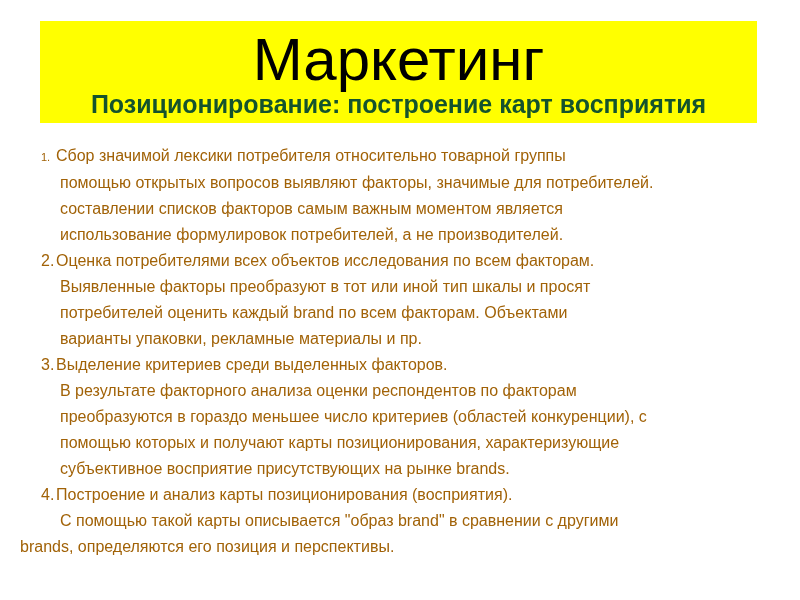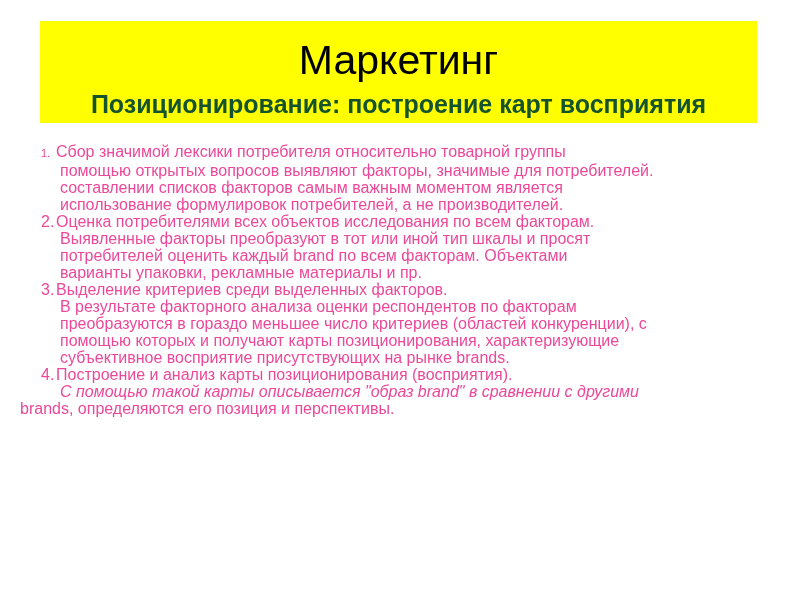--- a/index.html
+++ b/index.html
@@ -6,39 +6,39 @@
   .slide{
     position:relative;width:800px;height:600px;background:#ffffff;
     overflow:hidden;font-family:"Liberation Sans",sans-serif;
   }
   .header{
     position:absolute;left:40px;top:21px;width:717px;height:102px;
     background:#ffff00;text-align:center;
   }
   .title{
     position:absolute;top:12px;left:0;right:0;
-    font-size:41px;line-height:54px;font-weight:400;color:#000000;
+    font-size:60px;line-height:54px;font-weight:400;color:#000000;
     white-space:nowrap;
   }
   .subtitle{
     position:absolute;top:69px;left:0;right:0;
     font-size:25px;line-height:29px;font-weight:700;color:#14532d;
     white-space:nowrap;
   }
   .body-text{
     position:absolute;left:0;top:142.6px;width:800px;
   }
   .ln{
-    white-space:pre;color:#ec4899;font-size:16px;line-height:17px;
+    white-space:pre;color:#a16207;font-size:16px;line-height:26px;
     padding-left:60px;
   }
   .ln-first{padding-left:41px;}
   .num{display:inline-block;width:15px;}
   .num-small{font-size:11px;}
-  .pad-a{font-style:italic;}
+  .pad-a{}
   .pad-b{padding-left:20px;}
 </style>
 </head>
 <body>
 
 <div class="slide">
 
   <div class="header">
     <div class="title">Маркетинг</div>
     <div class="subtitle">Позиционирование: построение карт восприятия</div>

